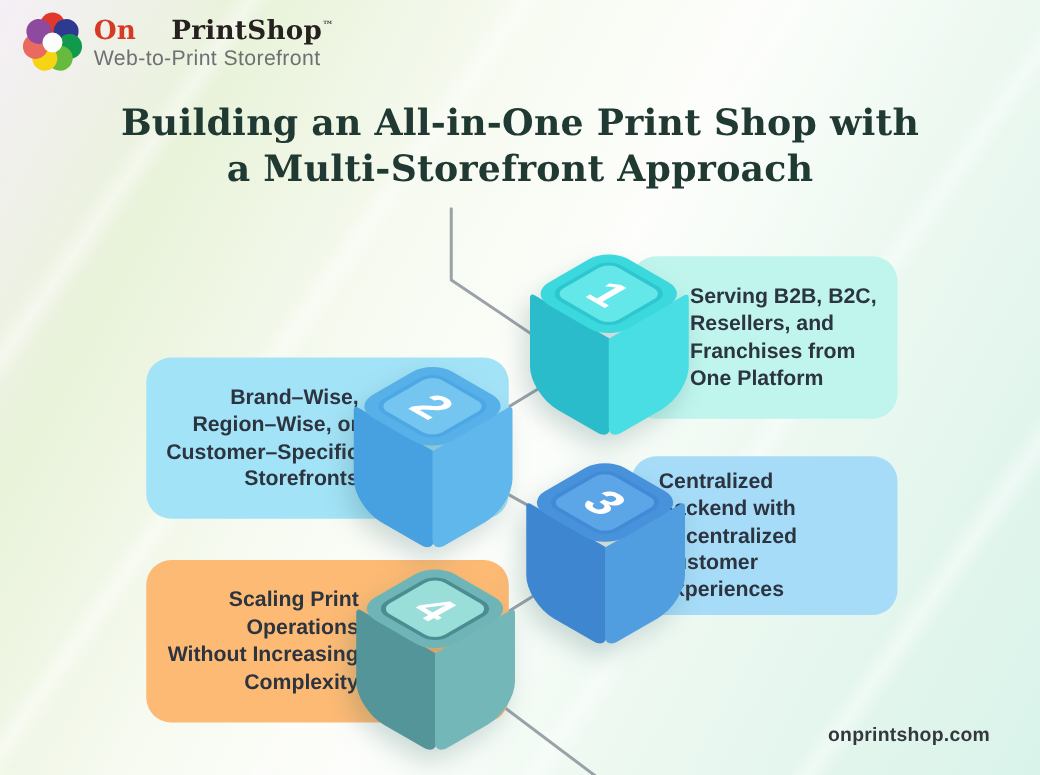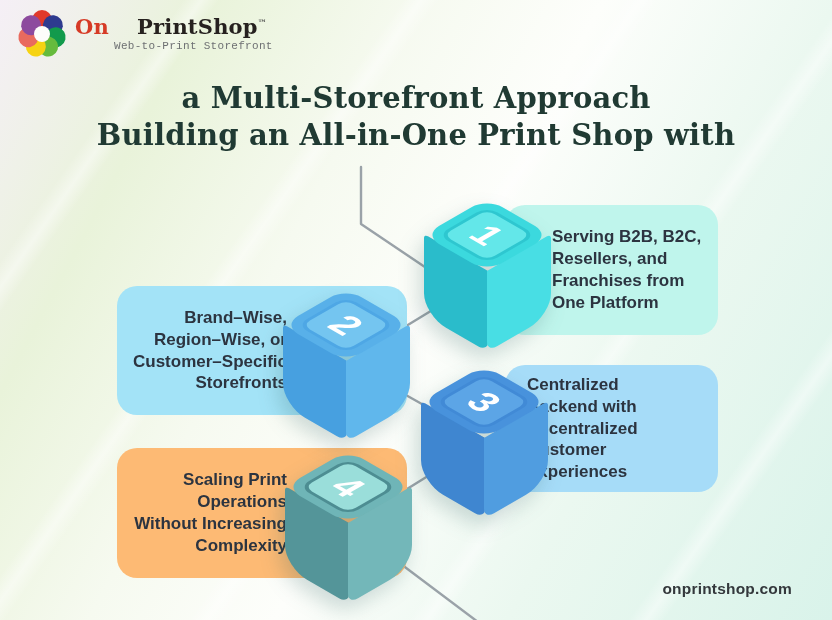--- a/index.html
+++ b/index.html
@@ -21,21 +21,21 @@
   .petal:nth-child(4){transform:rotate(154deg) translateY(-14px);}
   .petal:nth-child(5){transform:rotate(206deg) translateY(-14px);}
   .petal:nth-child(6){transform:rotate(257deg) translateY(-14px);}
   .petal:nth-child(7){transform:rotate(309deg) translateY(-14px);}
   .flower-hole{position:absolute;left:16px;top:16px;width:16px;height:16px;border-radius:50%;background:#fdfdfb;}
   .logo-text{line-height:1;}
   .logo-name{font-family:"DejaVu Serif","Liberation Serif",serif;font-weight:700;font-size:21px;letter-spacing:.2px;}
   .logo-on{color:#d63a26;margin-top:33px;}
   .logo-rest{color:#26211f;margin-left:28px;}
   .logo-tm{font-size:9px;vertical-align:super;color:#4a4a4a;font-weight:700;}
-  .logo-tagline{font-family:Liberation Mono, monospace;font-size:11px;color:#6e7073;margin-top:4px;letter-spacing:.3px;margin-left:39px;}
+  .logo-tagline{font-family:Liberation Sans, sans-serif;font-size:17px;color:#6e7073;margin-top:4px;letter-spacing:.3px;}
 
   
   .title{position:absolute;left:0;top:80px;width:832px;text-align:center;
          font-family:"DejaVu Serif","Liberation Serif",serif;font-weight:600;
          font-size:29px;line-height:37px;letter-spacing:.2px;}
 
   
   svg.connector{position:absolute;left:0;top:0;z-index:1;}
   svg.connector polyline{fill:none;stroke-width:2.4;stroke-linejoin:round;stroke-linecap:round;}
 
@@ -96,22 +96,22 @@
   </div>
   <div class="logo-text">
     <div class="logo-name">
       <span class="logo-on" style="color: rgb(214, 58, 38);">On</span><span class="logo-rest" style="color: rgb(38, 33, 31);">PrintShop</span><span class="logo-tm">™</span>
     </div>
     <div class="logo-tagline" style="color: rgb(110, 112, 115);">Web-to-Print Storefront</div>
   </div>
 </div>
 
 <div class="title" style="color: rgb(32, 58, 51);">
+  <div>Building an All-in-One Print Shop with</div>
   <div>a Multi-Storefront Approach</div>
-  <div>Building an All-in-One Print Shop with</div>
 </div>
 
 <div class="card card1 left-text" style="background: rgb(191, 245, 236); color: rgb(44, 52, 64);">
   <div class="txt">Serving B2B, B2C,
 Resellers, and
 Franchises from
 One Platform</div>
 </div>
 <div class="card card2 right-text" style="background: rgb(163, 227, 247); color: rgb(44, 52, 64);">
   <div class="txt">Brand–Wise,

